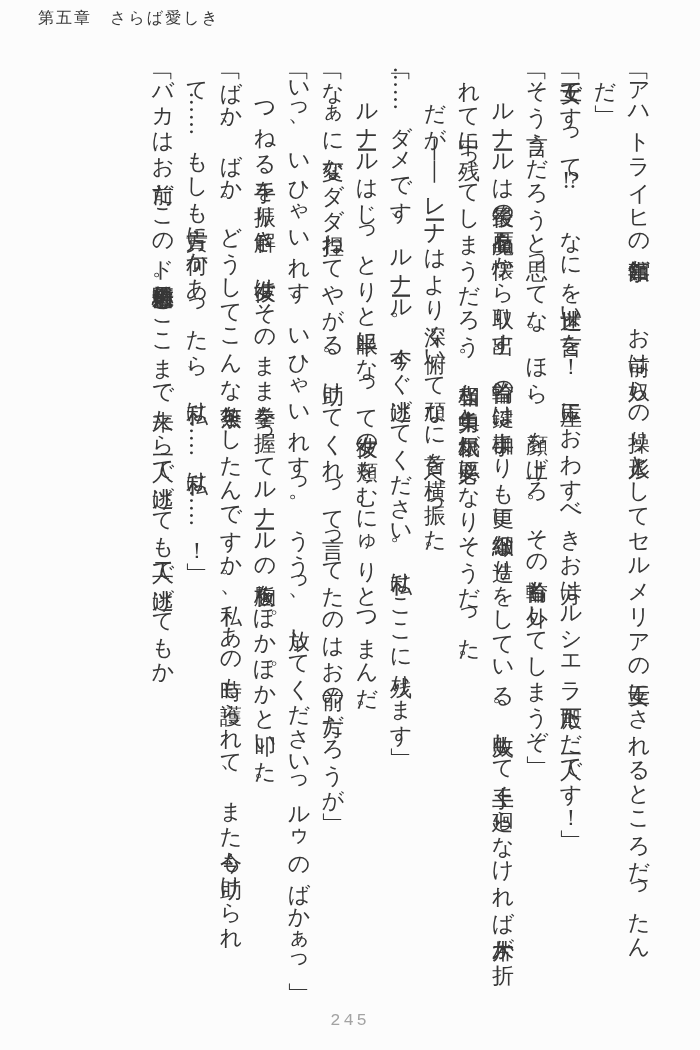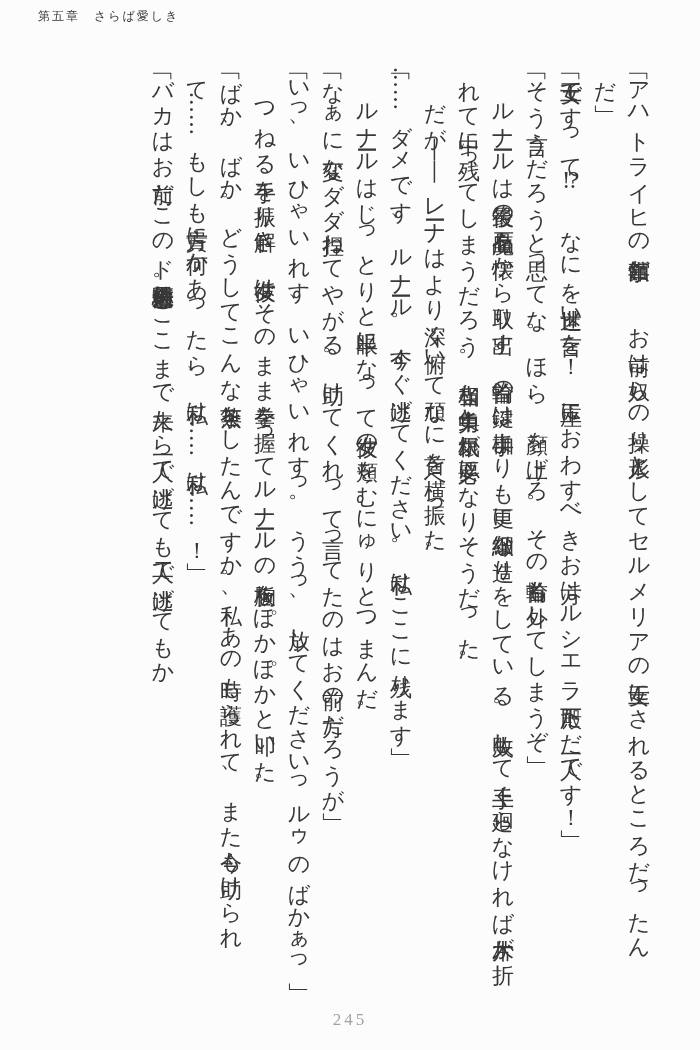--- a/index.html
+++ b/index.html
@@ -13,21 +13,21 @@
     height: 1050px;
     background: #fcfcfc;
     color: #373737;
     font-family: "DejaVu Serif", "Liberation Serif", serif;
     overflow: hidden;
   }
   .chapter-header {
     position: absolute;
     top: 8px;
     left: 38px;
-    font-size: 12px;
+    font-size: 16px;
     letter-spacing: 2px;
     white-space: pre;
   }
   .text-block {
     position: absolute;
     top: 66px;
     right: 44px;
     height: 905px;
     writing-mode: vertical-rl;
     text-orientation: mixed;
@@ -41,21 +41,21 @@
   }
   .para.indent {
     text-indent: 1em;
   }
   .page-number {
     position: absolute;
     bottom: 20px;
     left: 0;
     width: 100%;
     text-align: center;
-    font-family: Liberation Serif, serif;
+    font-family: Liberation Mono, monospace;
     font-size: 17px;
     color: #a3a3a3;
     letter-spacing: 3px;
   }
 </style>
 </head>
 <body>
 
 <div class="page">
   <div class="chapter-header">第五章　さらば愛しき</div>

